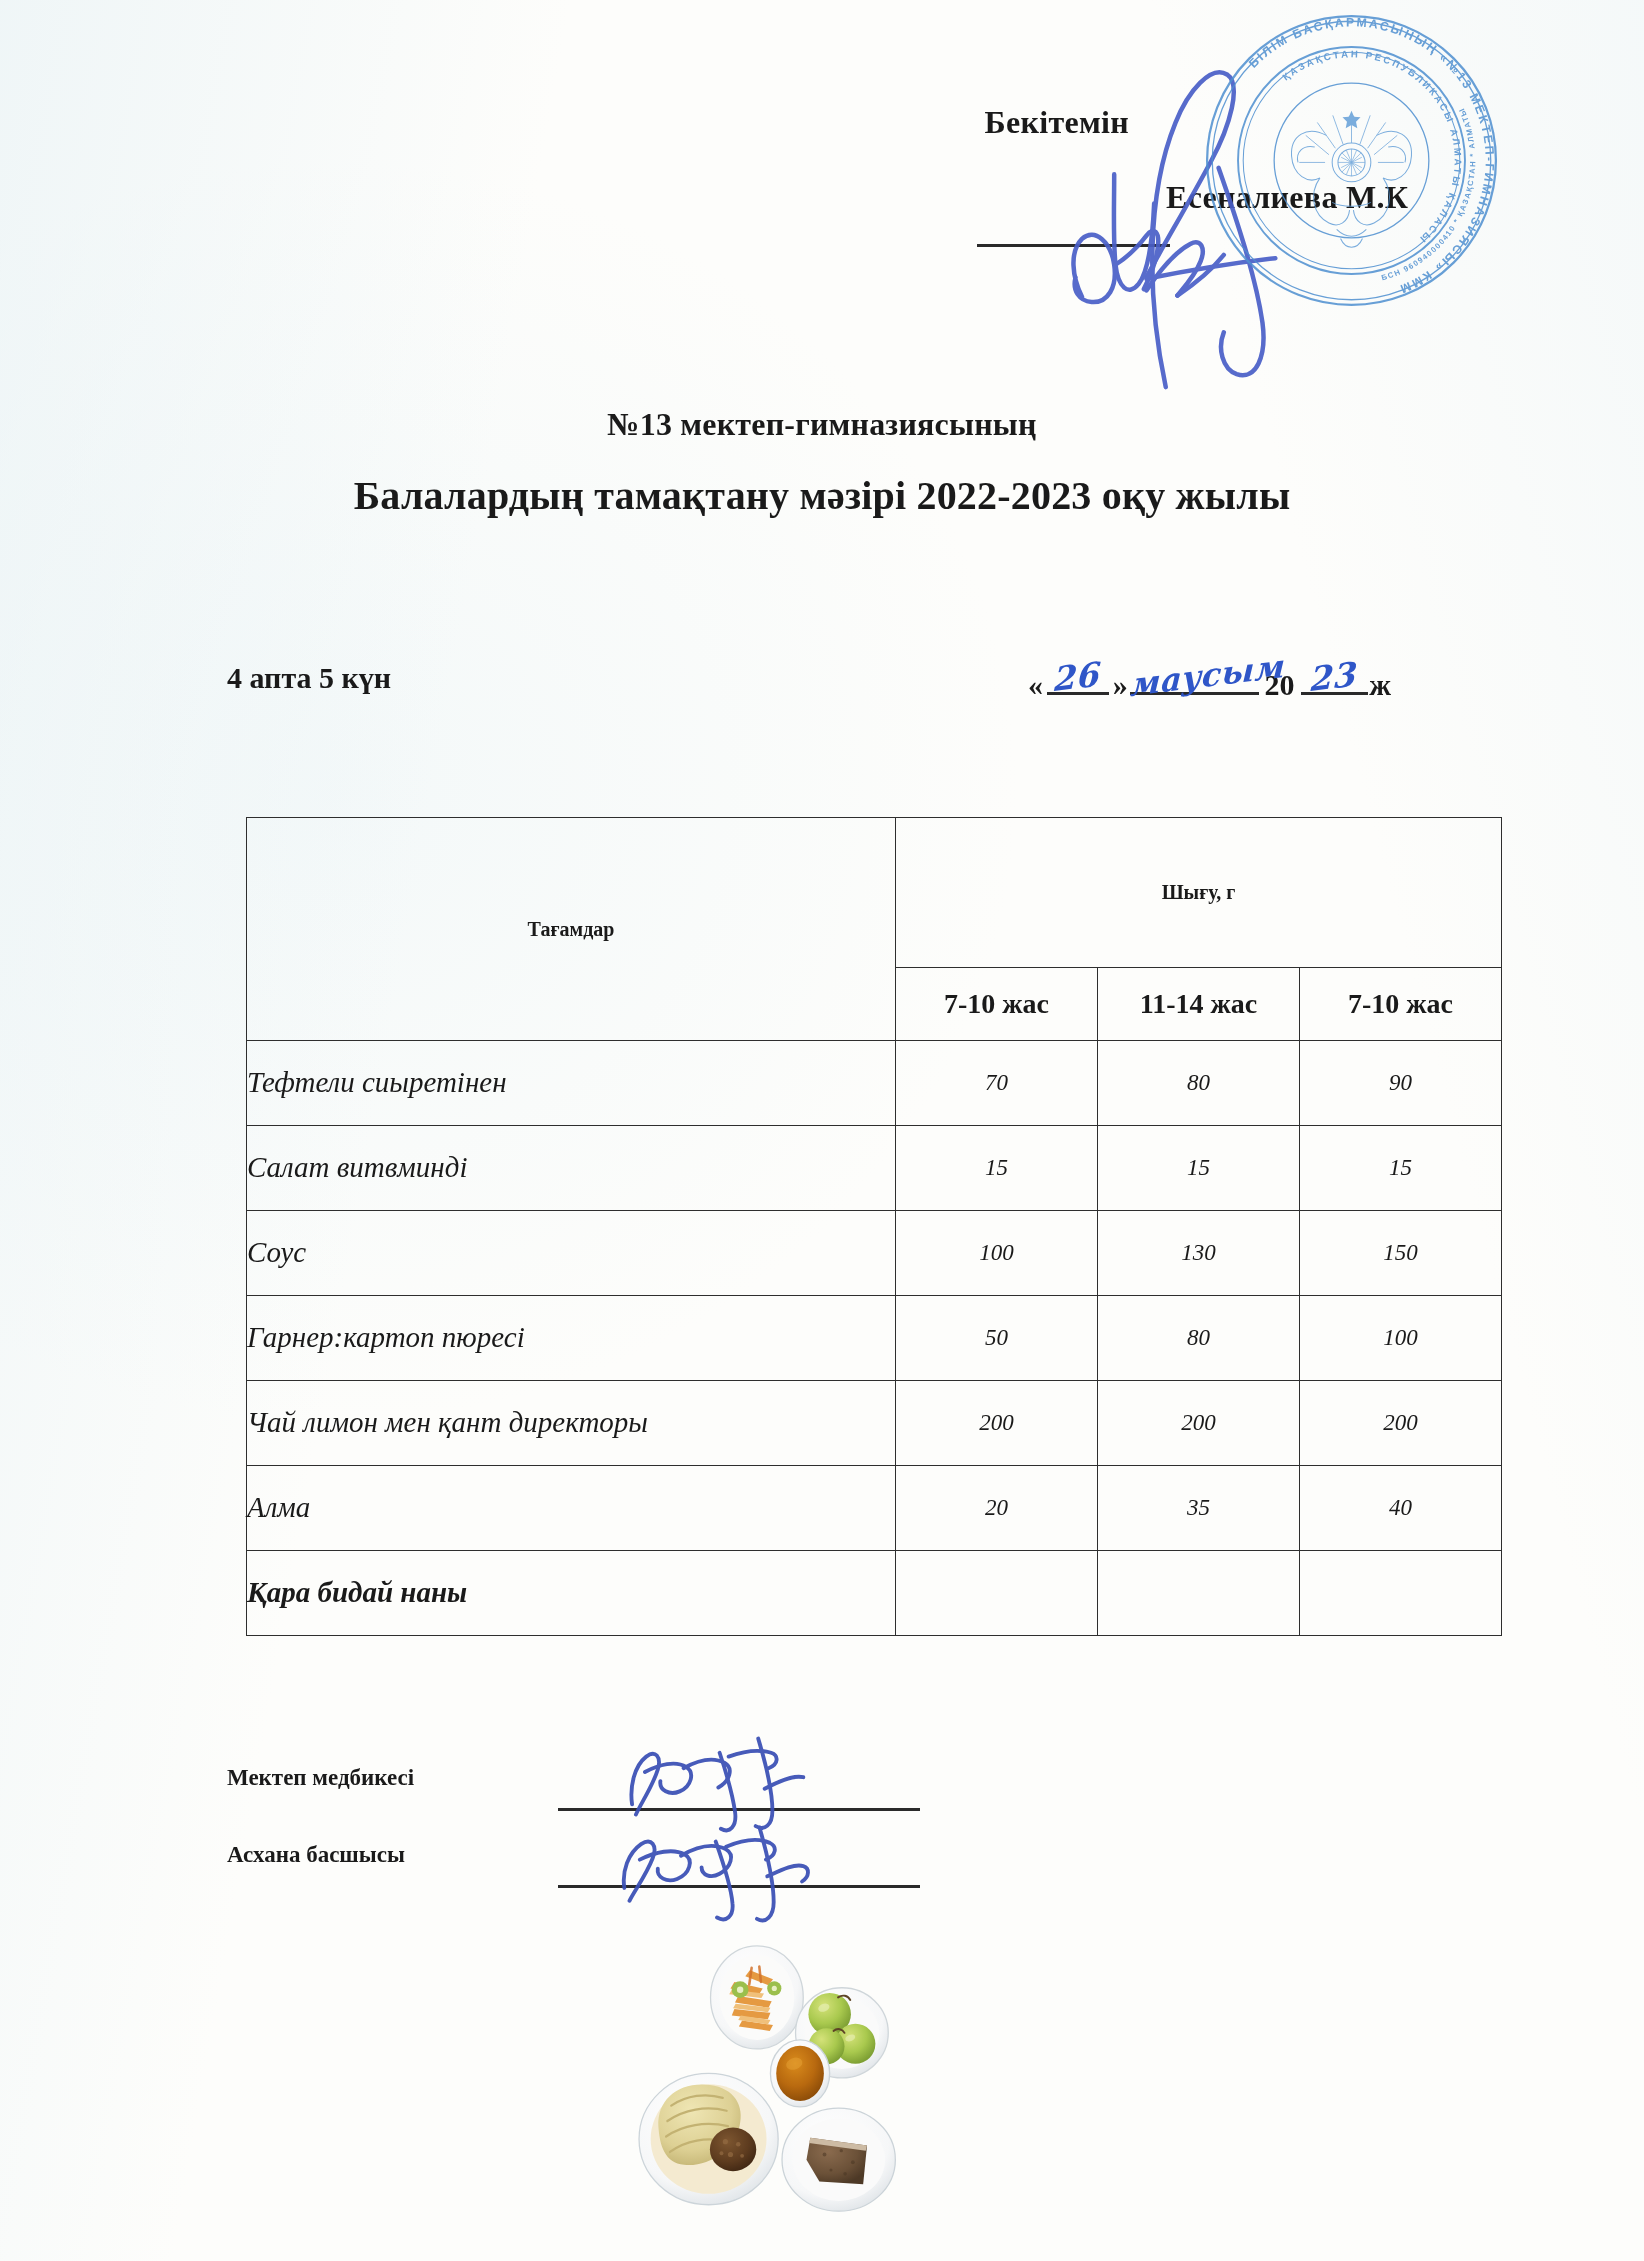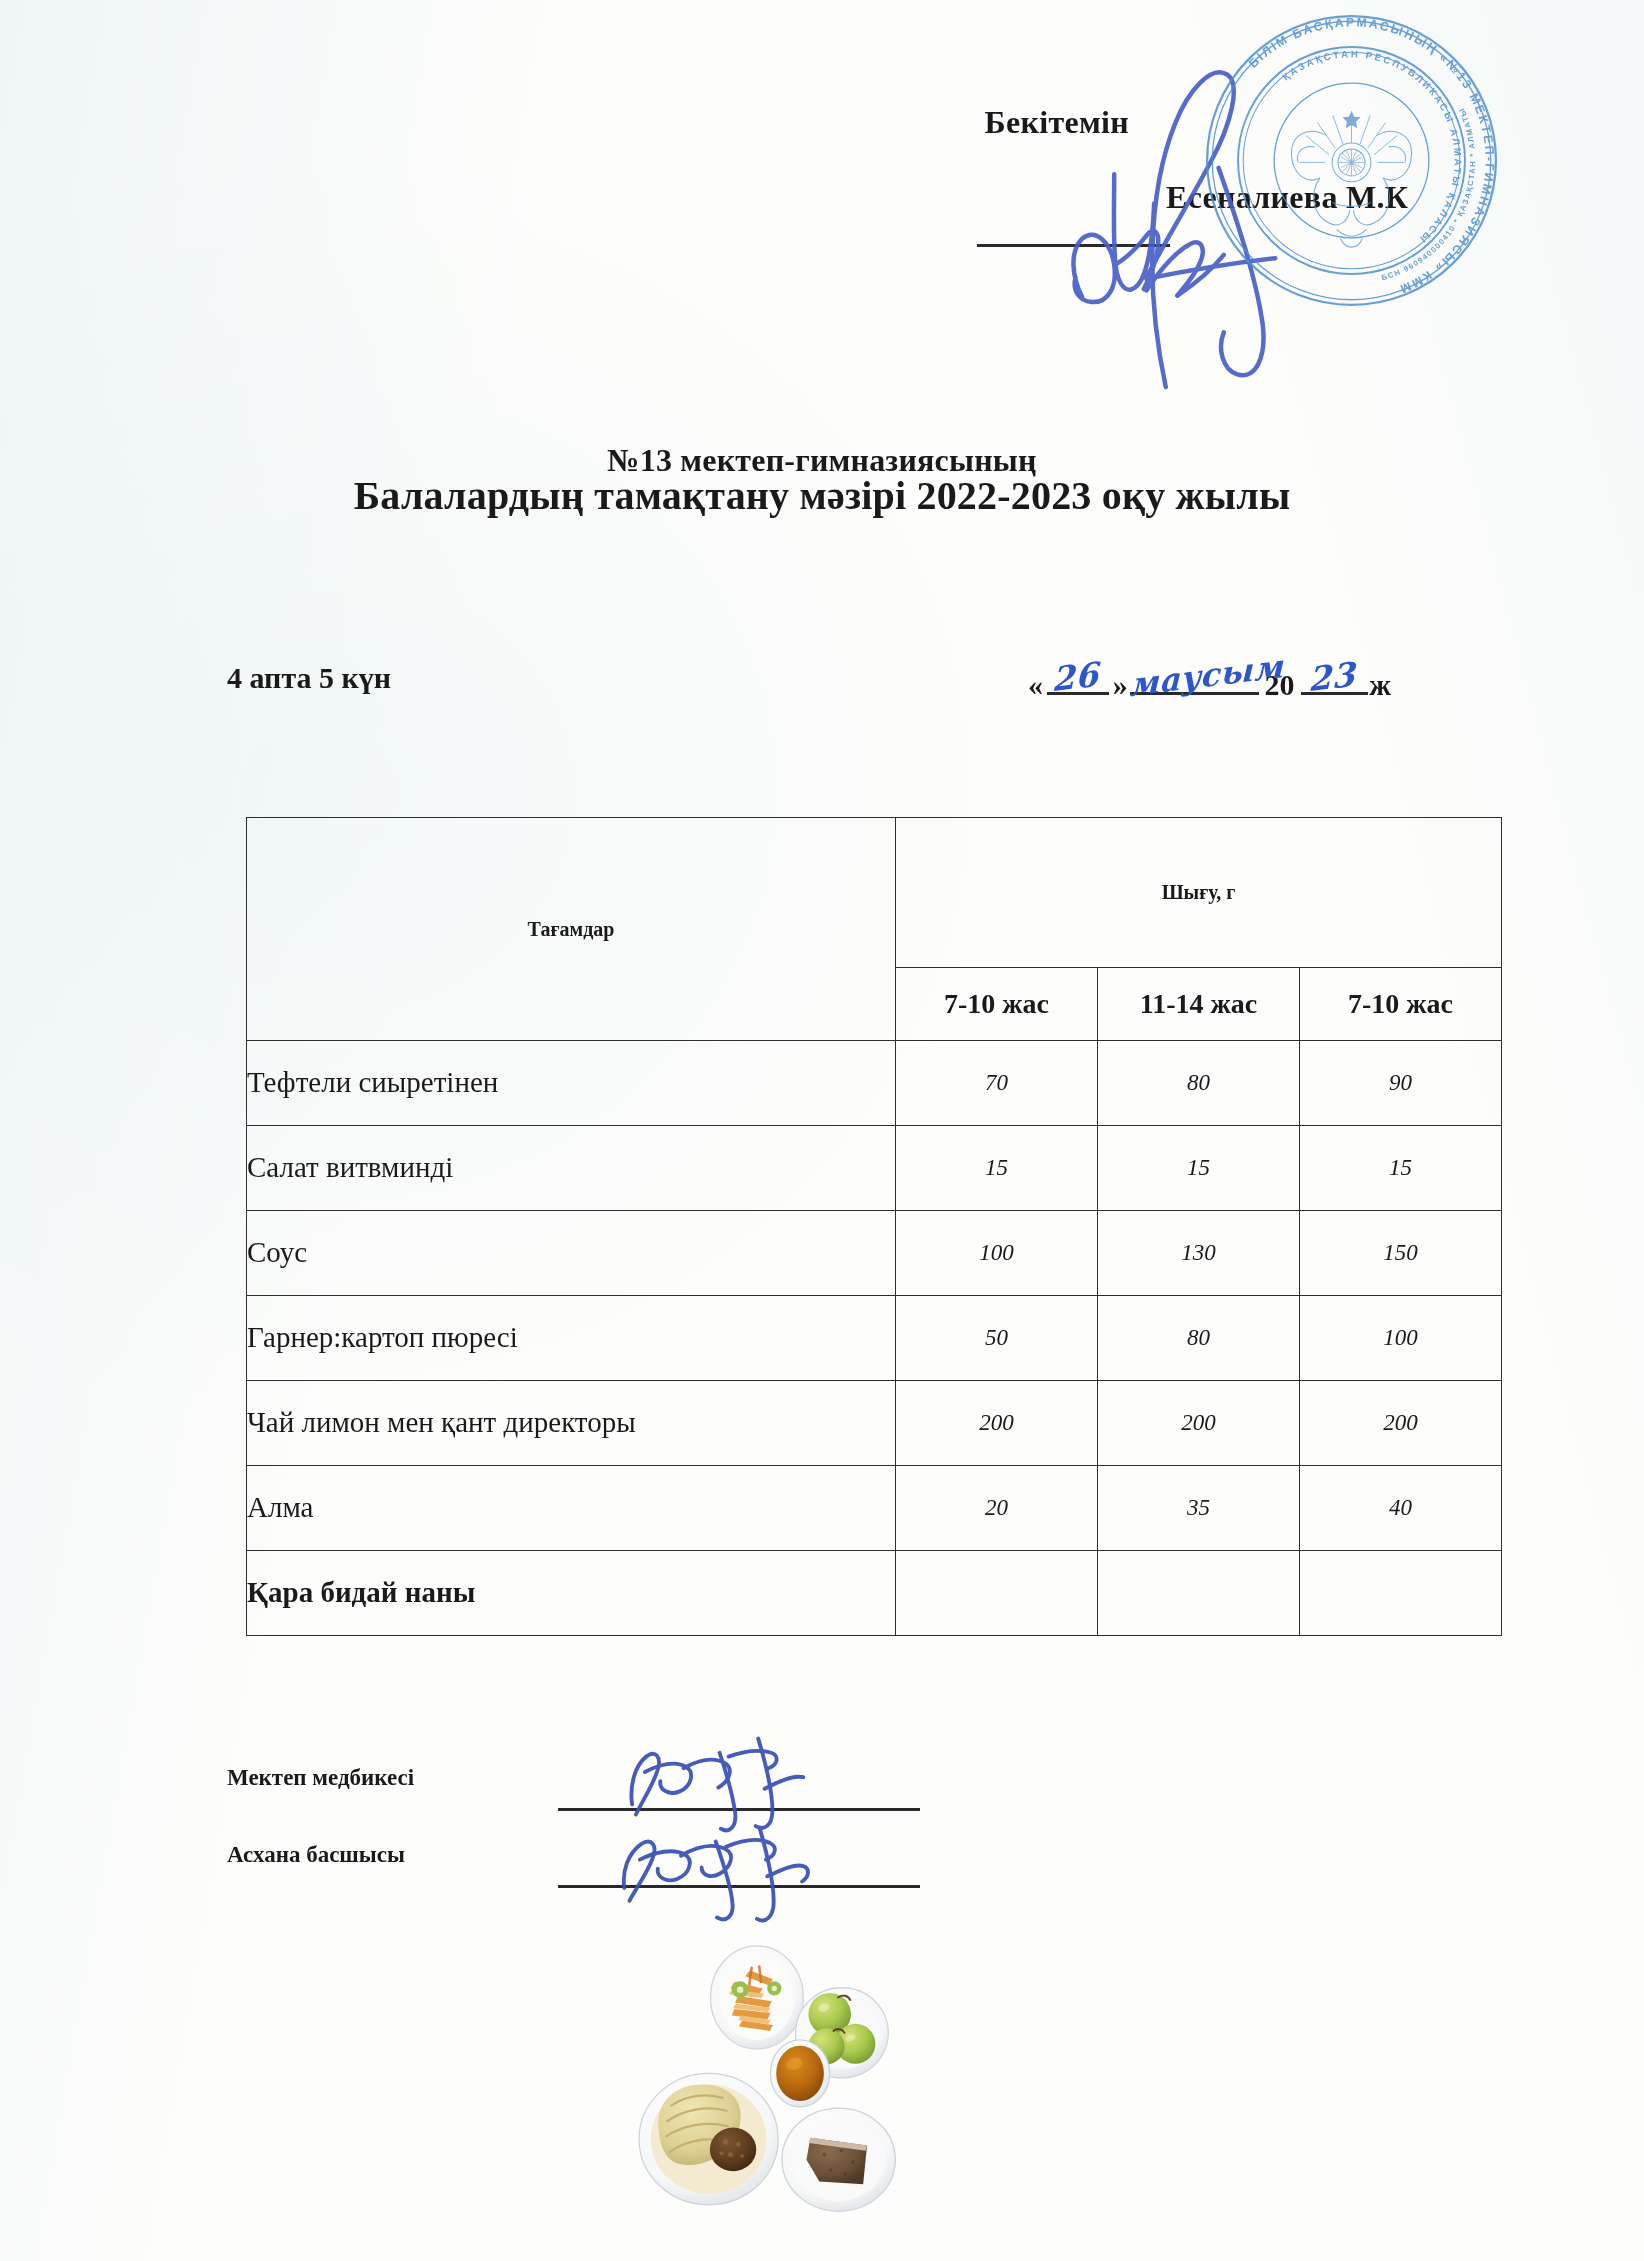--- a/index.html
+++ b/index.html
@@ -82,21 +82,21 @@
 
   
   .title-1, .title-2 {
     position: absolute;
     width: 1644px;
     text-align: center;
     font-weight: bold;
     white-space: nowrap;
   }
   .title-1 {
-    top: 442px;
+    top: 406px;
     font-size: 32px;
     letter-spacing: 0.2px;
   }
   .title-2 {
     top: 472px;
     font-size: 40px;
     letter-spacing: 0.2px;
   }
 
   
@@ -168,20 +168,21 @@
     height: 149px;
   }
   .th-sub {
     text-align: center;
     font-weight: bold;
     font-size: 28px;
     height: 72px;
     white-space: nowrap;
   }
   .td-name {
+    font-style: italic;
     font-size: 29px;
     padding-left: 14px;
     height: 84px;
     line-height: 1.1;
     white-space: nowrap;
   }
   .td-name.bold {
     font-weight: bold;
   }
   .td-val {

